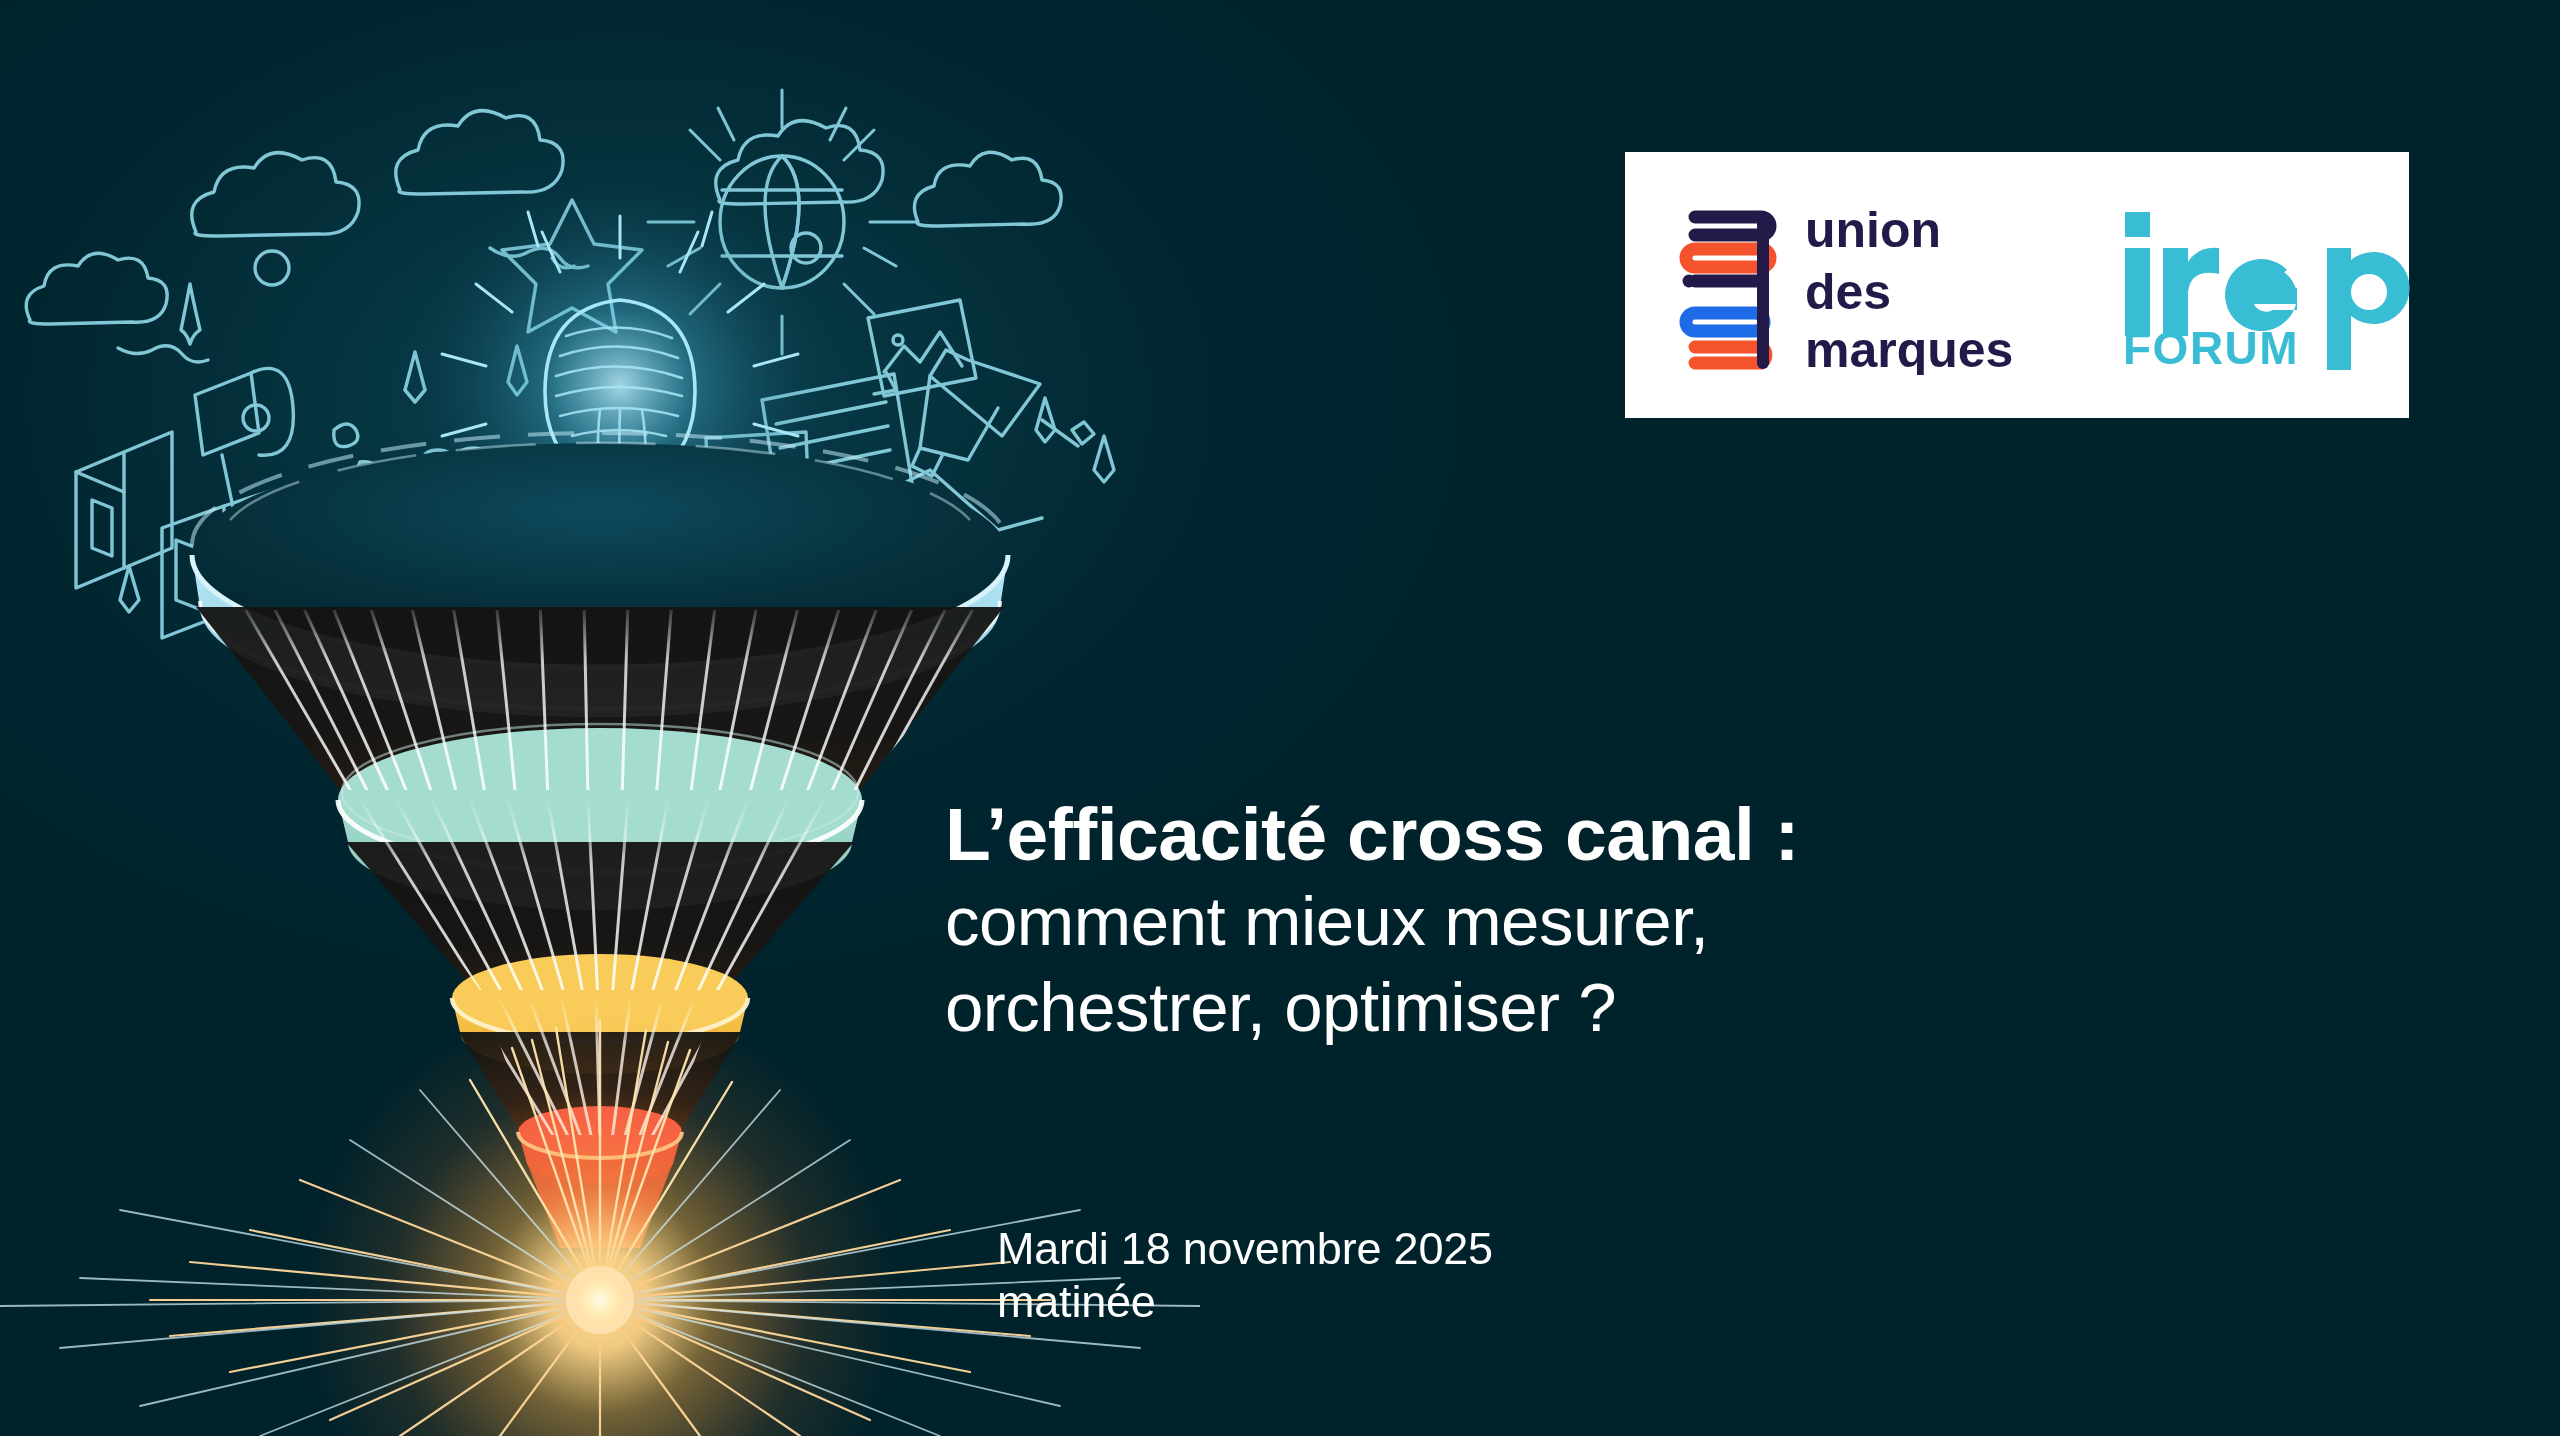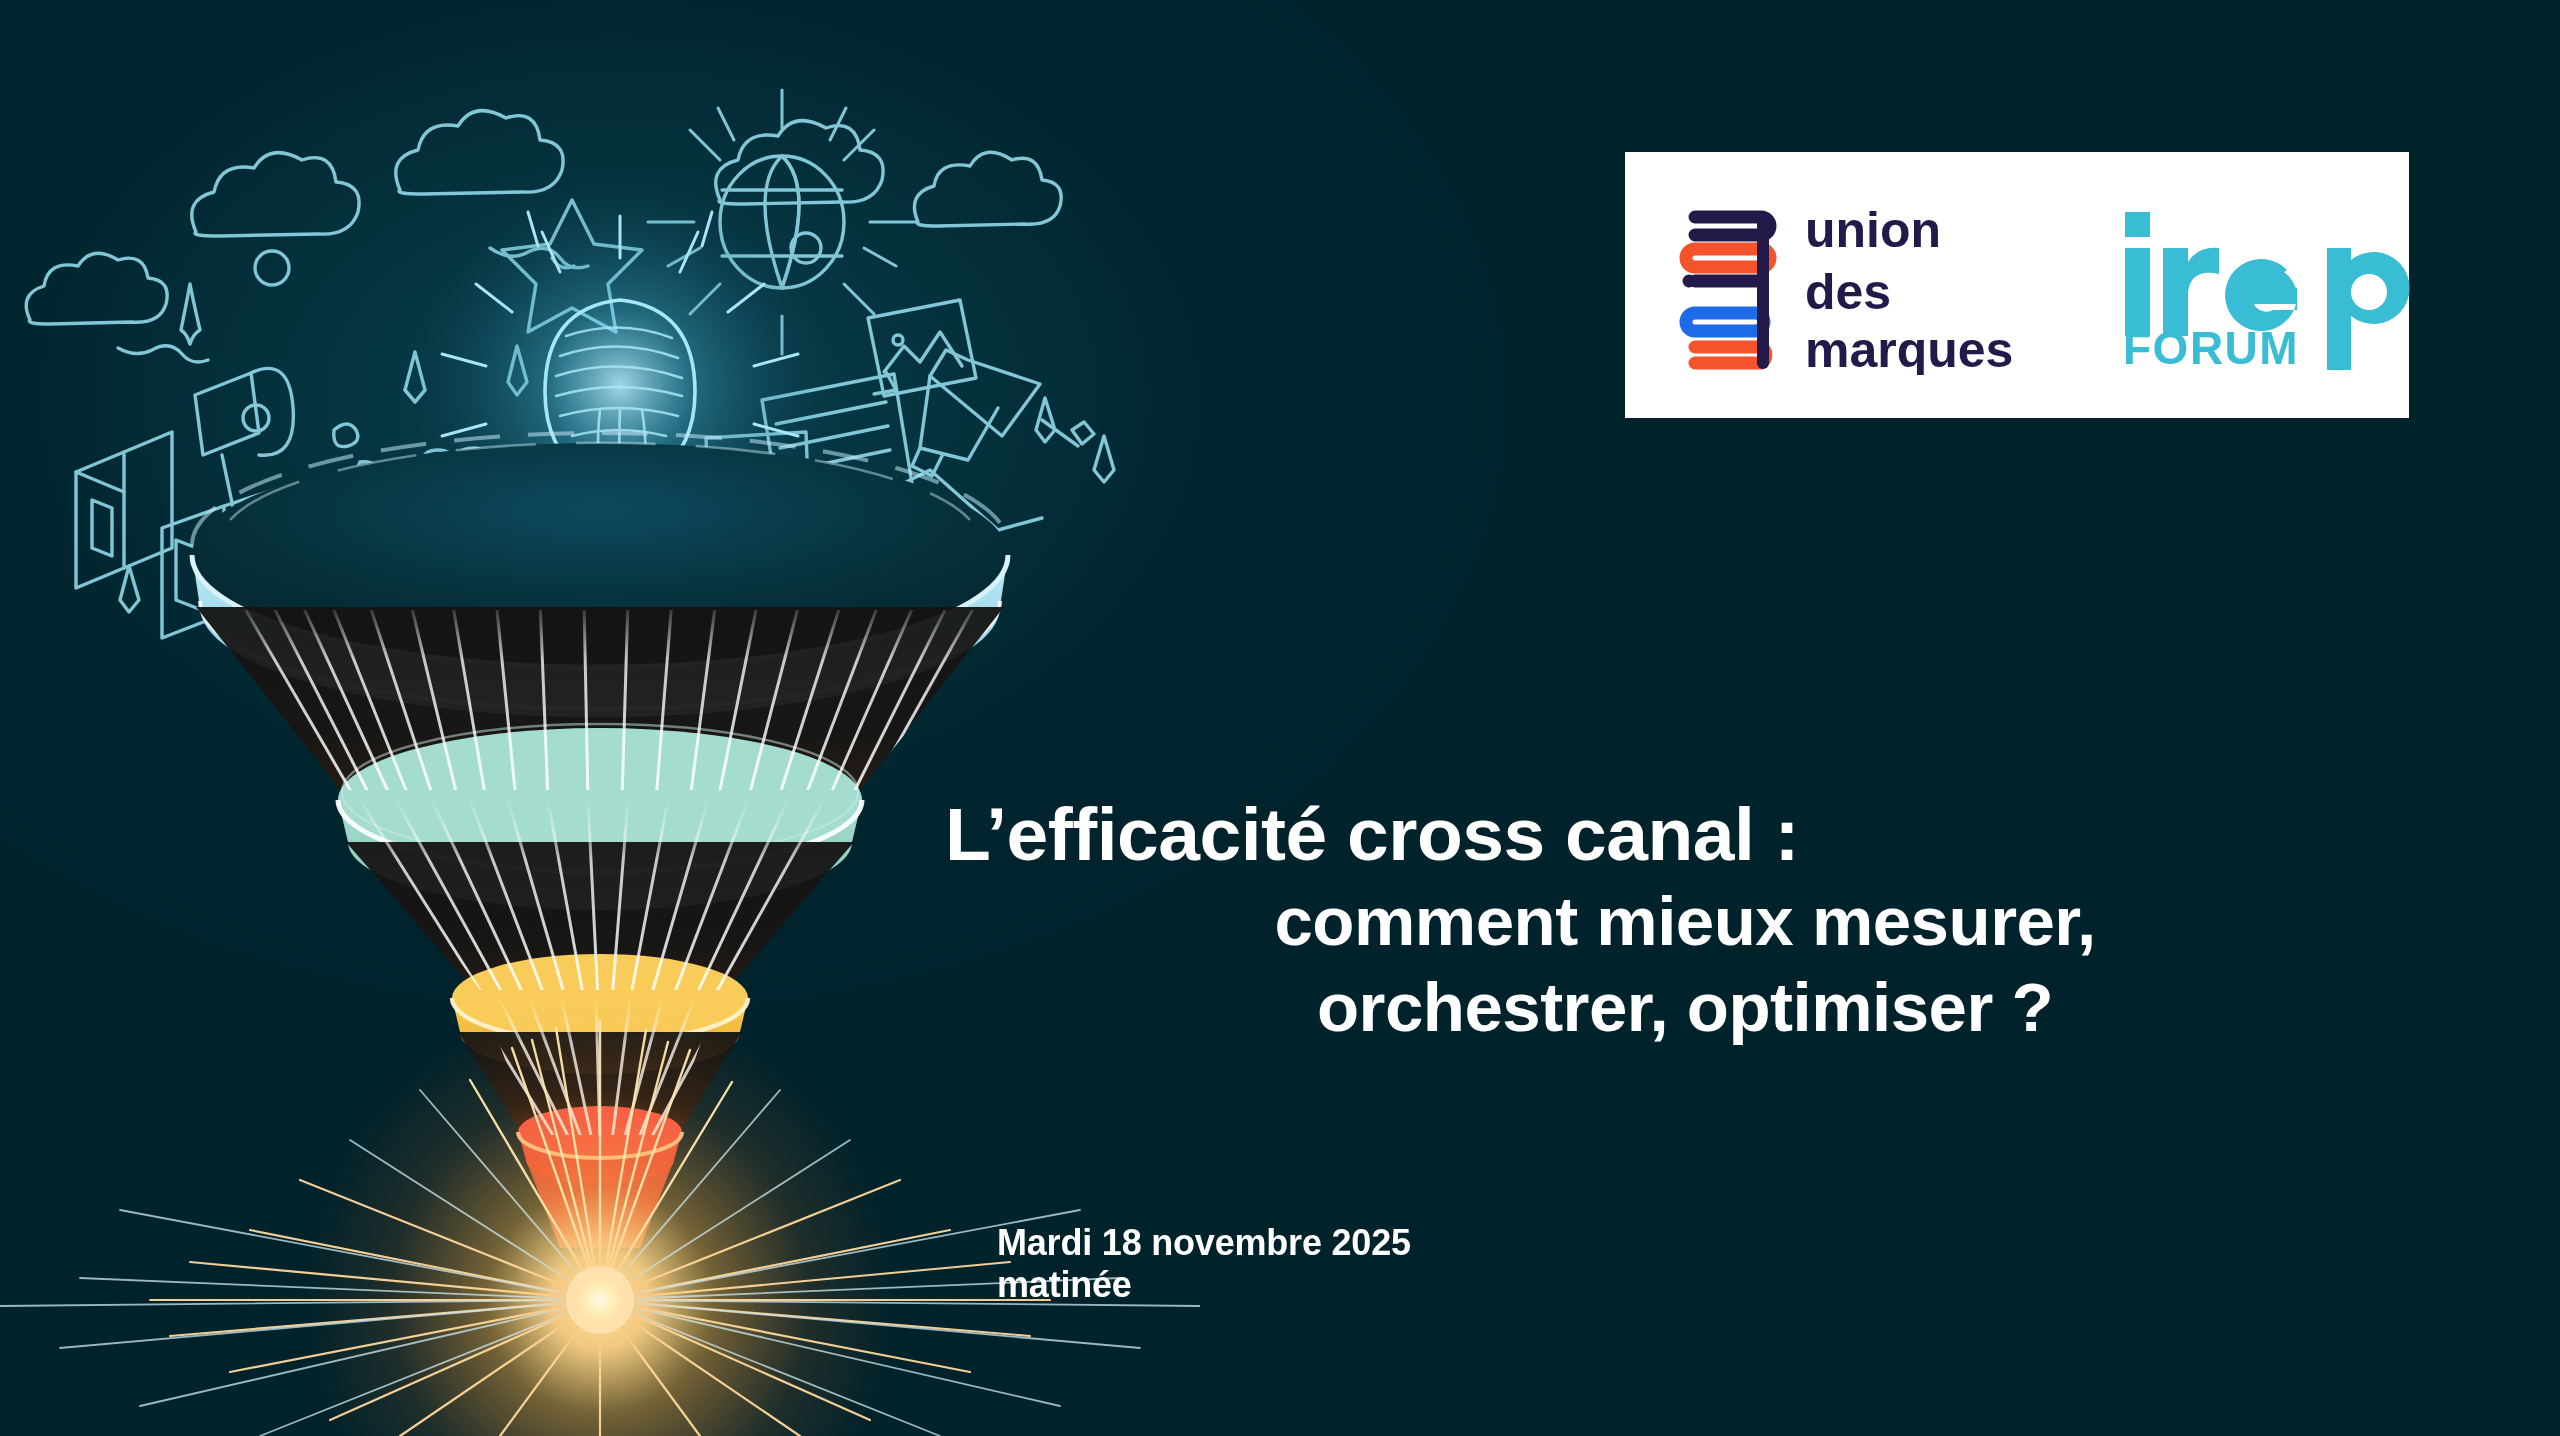--- a/index.html
+++ b/index.html
@@ -38,30 +38,29 @@
   
   #headline{
     position:absolute; left:945px; top:790px; width:1480px;
   }
   .title-l1{
     font-size:75px; font-weight:700; color:#ffffff;
     letter-spacing:-0.5px; line-height:1.18;
     white-space:nowrap;
   }
   .title-l2, .title-l3{
-    font-size:69px; font-weight:700; color:#ffffff;
+    font-size:69px; font-weight:400; color:#ffffff;
     letter-spacing:-0.5px; line-height:1.25;
     white-space:nowrap;
-    text-align:center;
   }
   #date-block{
     position:absolute; left:997px; top:1222px;
   }
   .date-line{
-    font-size:36px; font-weight:700; color:#ffffff;
+    font-size:45px; font-weight:400; color:#ffffff;
     line-height:1.18; letter-spacing:-0.2px; white-space:nowrap;
   }
 </style>
 </head>
 <body>
 
 <div id="stage">
 
   <svg id="artwork" viewBox="0 0 1200 1436" preserveAspectRatio="xMinYMin meet">
     <defs>

